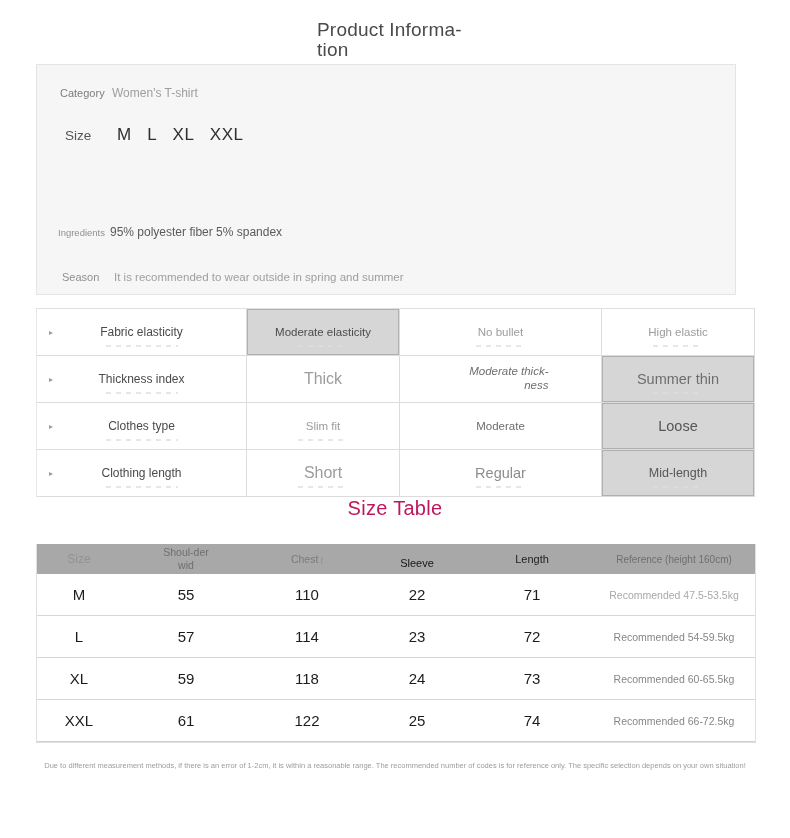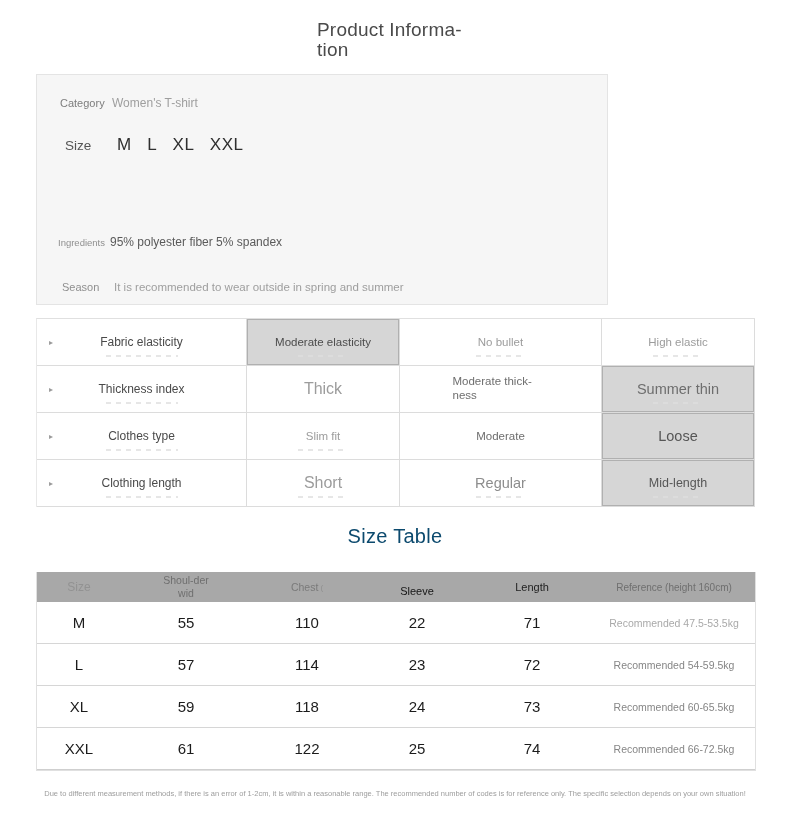--- a/index.html
+++ b/index.html
@@ -4,21 +4,21 @@
 <style>
   html,body{margin:0;padding:0;background:#ffffff;}
   .page{
     position:relative;width:790px;height:838px;background:#ffffff;overflow:hidden;
     font-family:"Liberation Sans",sans-serif;color:#4a4a4a;
   }
   
   .title{width:156px;margin:0 auto;padding-top:20px;font-size:19px;line-height:20px;color:#4a4a4a;letter-spacing:.2px;}
   
   .panel{
-    position:relative;box-sizing:border-box;width:572px;height:231px;margin:14px 0 0 36px;
+    position:relative;box-sizing:border-box;width:700px;height:231px;margin:4px 0 0 36px;
     background:#f6f6f6;border:1px solid #e4e4e4;
   }
   .prow{position:absolute;display:flex;align-items:baseline;}
   .plabel{flex:none;display:inline-block;width:52px;}
   .prow-category{top:21px;left:23px;}
   .prow-category .plabel{font-size:11px;color:#7d7d7d;}
   .prow-category .pvalue{font-size:12px;color:#9e9e9e;}
   .prow-size{top:60px;left:28px;}
   .prow-size .plabel{font-size:13.5px;color:#555;}
   .sizevals span{font-size:17px;color:#2f2f2f;margin-right:11px;letter-spacing:.5px;}
@@ -33,29 +33,29 @@
   .arow{display:grid;grid-template-columns:210px 153px 202px 153px;height:47px;}
   .acell{
     position:relative;display:flex;align-items:center;justify-content:center;
     border-right:1px solid #dcdcdc;border-bottom:1px solid #dcdcdc;background:#ffffff;
   }
   .acell.selected{background:#d6d6d6;box-shadow:inset 0 0 0 1px #b0b0b0;}
   .marker{position:absolute;left:12px;top:50%;transform:translateY(-50%);font-size:8px;color:#9a9a9a;}
   .t-label{font-size:12px;color:#4a4a4a;}
   .t-sm{font-size:11.5px;} .t-md{font-size:12.5px;} .t-lg{font-size:14.5px;} .t-xl{font-size:16px;}
   .t-gray{color:#9c9c9c;} .t-gray2{color:#8d8d8d;} .t-mid{color:#6e6e6e;} .t-dark{color:#4c4c4c;} .t-dark2{color:#565656;}
-  .narrow{max-width:96px;text-align:left;line-height:1.2;}
+  .narrow{max-width:96px;text-align:right;line-height:1.2;font-style:italic;}
   .dash{
     position:absolute;bottom:8px;left:50%;transform:translateX(-50%);
     width:50px;height:2px;opacity:.75;
     background-image:repeating-linear-gradient(90deg,#dedede 0 5px,transparent 5px 10px);
   }
   .alabel .dash{width:72px;}
   
-  .section-title{margin-top:18px;text-align:center;font-size:20px;color:#0c4a6e;letter-spacing:.3px;}
+  .section-title{text-align:center;font-size:20px;color:#be185d;letter-spacing:.3px;}
   .size-table{width:718px;margin:24px 0 0 36px;border:1px solid #e0e0e0;border-top:none;}
   .shead{display:grid;grid-template-columns:84px 130px 112px 108px 122px 162px;height:30px;background:#a8a8a8;align-items:center;}
   .shead > div{display:flex;align-items:center;justify-content:center;text-align:center;}
   .h-size{font-size:12px;color:#929292;}
   .h-shoulder{font-size:10.5px;color:#6f6f6f;}
   .h-shoulder .wrapbox{width:48px;line-height:1.2;text-align:center;}
   .h-chest{font-size:10.5px;color:#7a7a7a;}
   .chest-mark{font-size:8px;color:#8f8f8f;margin-left:2px;}
   .h-sleeve{font-size:11px;color:#151515;margin-top:8px;}
   .h-length{font-size:11px;color:#222;}

